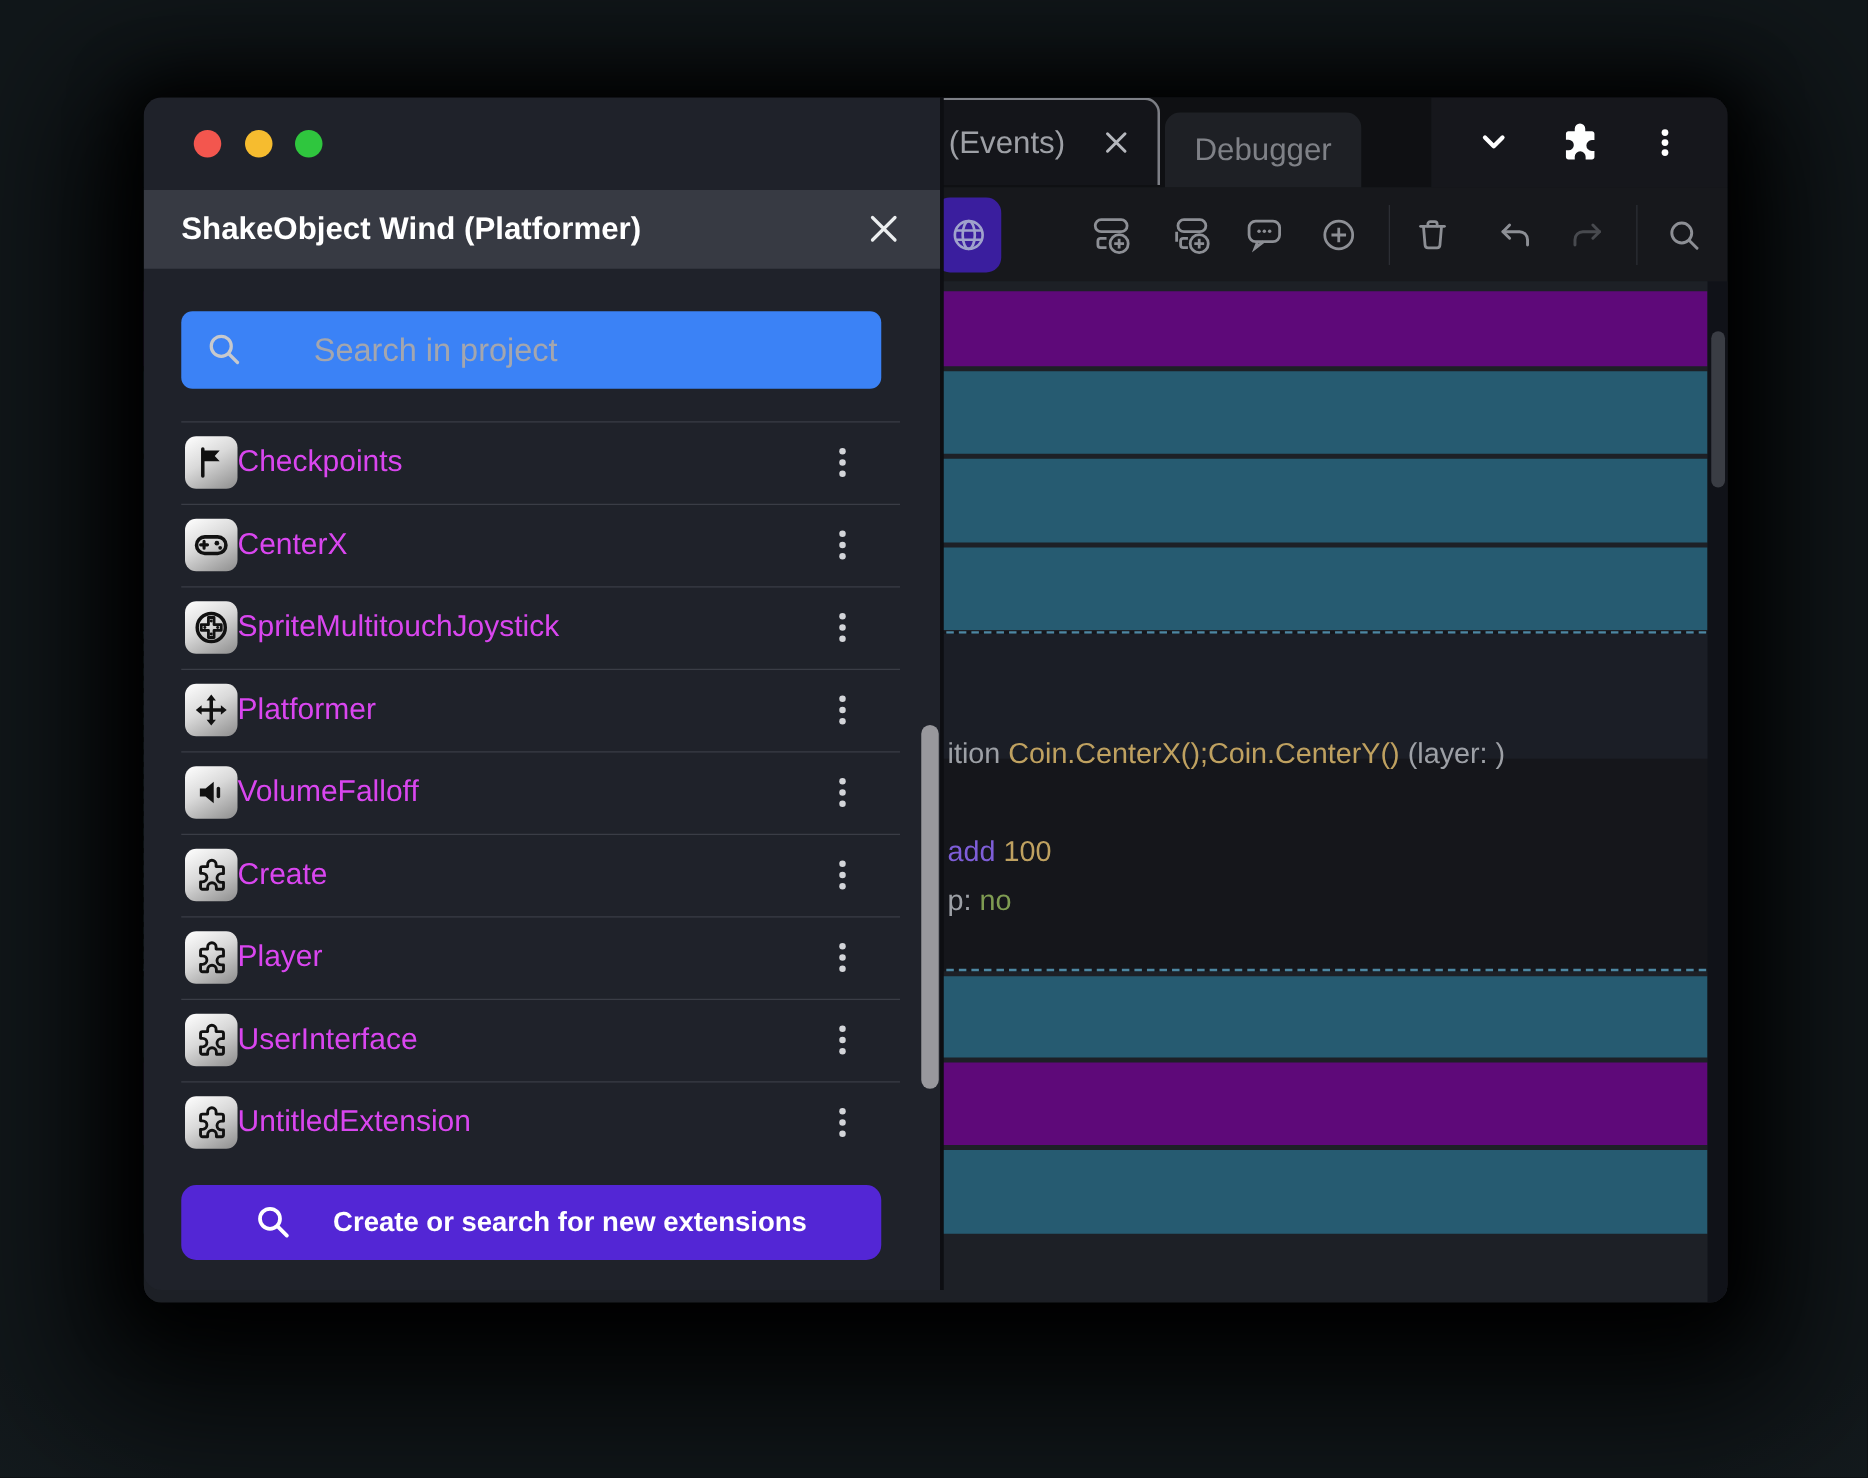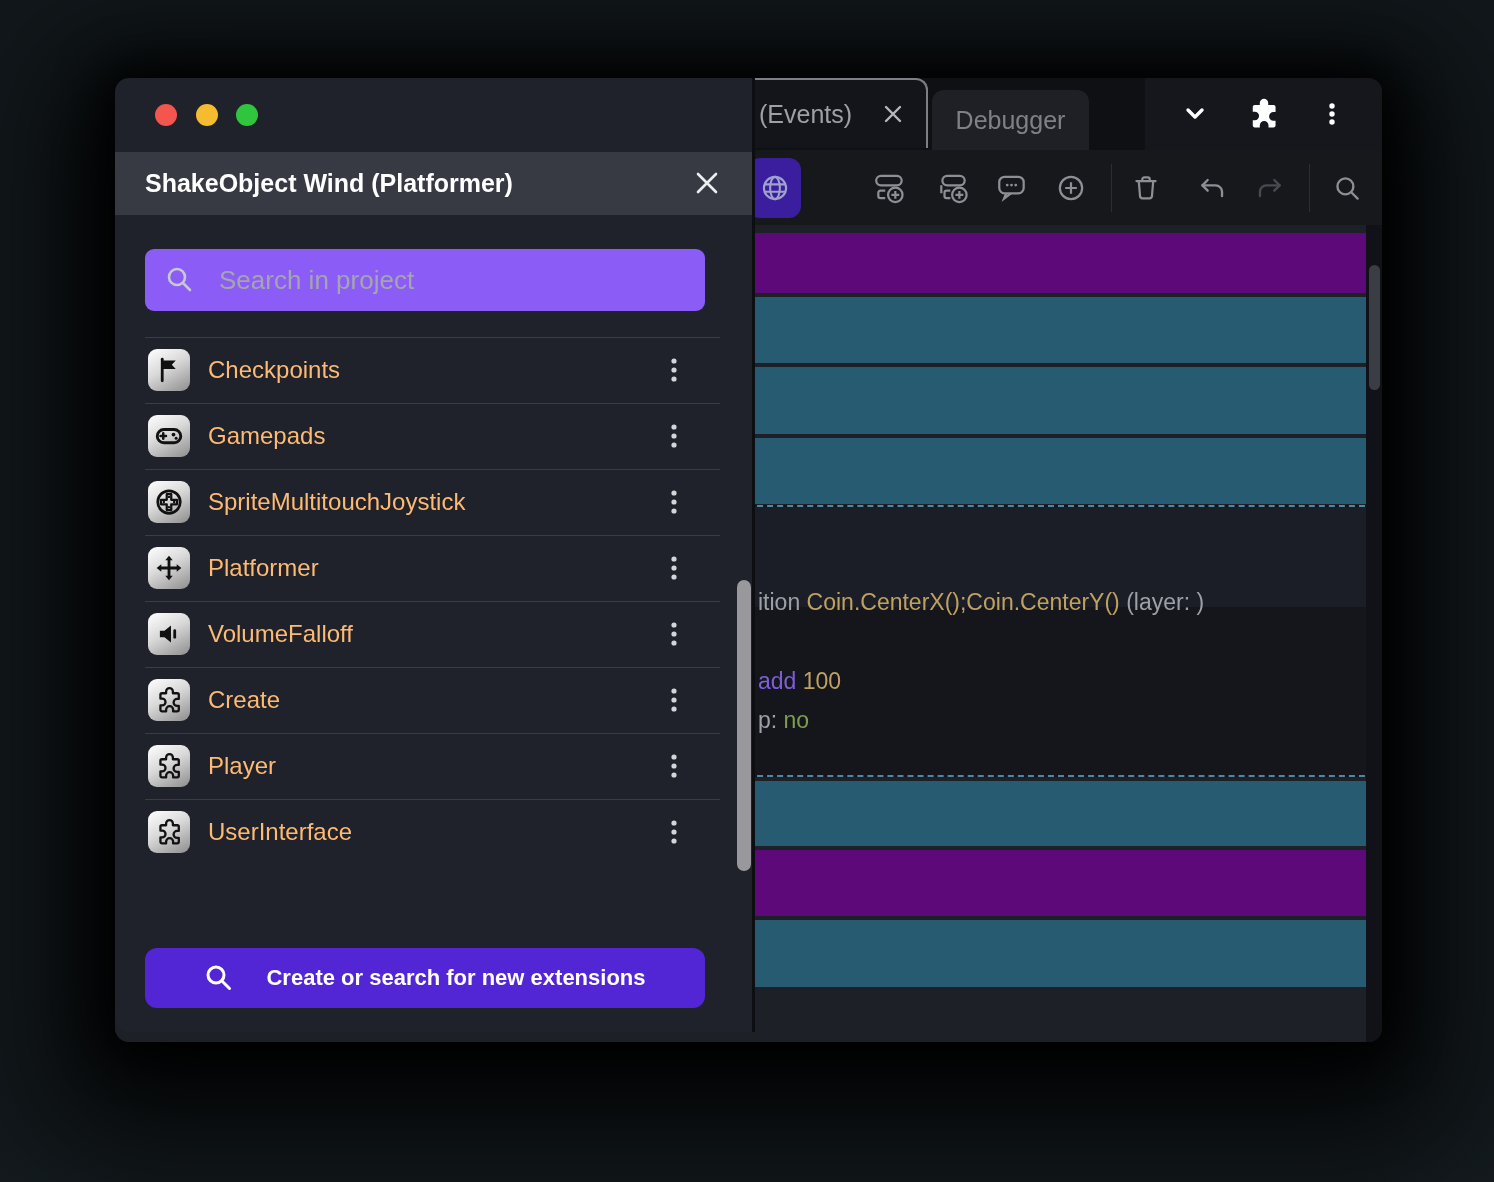--- a/index.html
+++ b/index.html
@@ -43,31 +43,31 @@
   .modal{position:absolute;left:0;top:0;width:637px;height:954px;background:#1f222a;
          border-radius:14px 0 0 14px;}
   .modal::after{content:"";position:absolute;right:-3px;top:0;width:3px;height:100%;background:#0d0e12;}
   .titlebar{position:absolute;left:0;top:0;width:100%;height:74px;}
   .light{position:absolute;top:26px;width:22px;height:22px;border-radius:50%;}
   .mheader{position:absolute;left:0;top:74px;width:100%;height:63px;background:#373a43;
            display:flex;align-items:center;}
   .mtitle{margin-left:30px;font-size:25px;font-weight:700;color:#ffffff;}
   .mclose{position:absolute;right:30px;top:16px;width:30px;height:30px;cursor:pointer;}
   .msearch{position:absolute;left:30px;top:171px;width:560px;height:62px;border-radius:9px;
-           background:#8b5cf6;display:flex;align-items:center;box-sizing:border-box;padding:0 20px;}
+           background:#3b82f6;display:flex;align-items:center;box-sizing:border-box;padding:0 20px;gap:32px;}
   .msearch input{flex:1;margin-left:22px;background:transparent;border:none;outline:none;
                  font-family:"Liberation Sans",sans-serif;font-size:26px;color:#e8eaee;}
   .msearch input::placeholder{color:#a4a6ae;opacity:1;}
   .mlist{position:absolute;left:0;top:259px;width:100%;}
   .mrow{position:relative;height:66px;display:flex;align-items:center;padding-left:33px;box-sizing:border-box;}
   .mrow::before{content:"";position:absolute;left:30px;right:32px;top:0;height:1px;background:#3a3d46;}
   .tile{width:42px;height:42px;border-radius:9px;flex:0 0 auto;
         background:linear-gradient(150deg,#ffffff 0%,#d9d9d9 45%,#8d8d8d 100%);
         display:flex;align-items:center;justify-content:center;}
-  .mlabel{margin-left:18px;font-size:24px;color:#fdba74;}
+  .mlabel{font-size:24px;color:#d946ef;}
   .kebab{position:absolute;left:551px;top:50%;transform:translateY(-50%);cursor:pointer;padding:4px;}
   .cta{position:absolute;left:30px;top:870px;width:560px;height:60px;border:none;border-radius:12px;
        background:#5326d5;display:flex;align-items:center;justify-content:center;gap:32px;cursor:pointer;}
   .cta span{font-size:22px;font-weight:700;color:#ffffff;font-family:"Liberation Sans",sans-serif;}
   .mscroll{position:absolute;right:1px;top:502px;width:14px;height:291px;border-radius:7px;background:#98989d;}
   svg{display:block;}
 </style>
 </head>
 <body>
 
@@ -233,21 +233,21 @@
 
         <div class="mrow">
           <div class="tile">
             <svg width="30" height="30" viewBox="0 0 24 24">
               <rect x="2.6" y="6.8" width="18.8" height="10.6" rx="5.3" fill="none" stroke="#111" stroke-width="2.3"></rect>
               <path d="M7.4 9.7v4.4M5.2 11.9h4.4" stroke="#111" stroke-width="2" stroke-linecap="round"></path>
               <circle cx="15.6" cy="10.8" r="1.5" fill="#111"></circle>
                 <circle cx="17.7" cy="13.8" r="1.2" fill="#111"></circle>
             </svg>
           </div>
-          <span class="mlabel">Gamepads</span>
+          <span class="mlabel">CenterX</span>
           <svg class="kebab" width="8" height="28" viewBox="0 0 8 28">
             <circle cx="4" cy="5" r="2.6" fill="#d3d5d9"></circle>
               <circle cx="4" cy="14" r="2.6" fill="#d3d5d9"></circle>
               <circle cx="4" cy="23" r="2.6" fill="#d3d5d9"></circle>
           </svg>
         </div>
 
         <div class="mrow">
           <div class="tile">
             <svg width="30" height="30" viewBox="0 0 24 24">
@@ -332,20 +332,33 @@
             </svg>
           </div>
           <span class="mlabel">UserInterface</span>
           <svg class="kebab" width="8" height="28" viewBox="0 0 8 28">
             <circle cx="4" cy="5" r="2.6" fill="#d3d5d9"></circle>
               <circle cx="4" cy="14" r="2.6" fill="#d3d5d9"></circle>
               <circle cx="4" cy="23" r="2.6" fill="#d3d5d9"></circle>
           </svg>
         </div>
 
+        <div class="mrow">
+          <div class="tile">
+            <svg width="29" height="29" viewBox="0 0 24 24">
+              <path d="M9.2 4.6a2.8 2.8 0 0 1 5.6 0V6h3.6c.7 0 1.3.6 1.3 1.3v3.4h-1.4a2.9 2.9 0 0 0 0 5.8h1.4v3.2c0 .7-.6 1.3-1.3 1.3h-3.4v-1.4a2.9 2.9 0 0 0-5.8 0V21H5.8c-.7 0-1.3-.6-1.3-1.3v-3.6h1.4a2.8 2.8 0 0 0 0-5.6H4.5V7.3c0-.7.6-1.3 1.3-1.3h3.4z" fill="none" stroke="#111" stroke-width="1.9" stroke-linejoin="round"></path>
+            </svg>
+          </div>
+          <span class="mlabel">UntitledExtension</span>
+          <svg class="kebab" width="8" height="28" viewBox="0 0 8 28">
+            <circle cx="4" cy="5" r="2.6" fill="#d3d5d9"></circle>
+              <circle cx="4" cy="14" r="2.6" fill="#d3d5d9"></circle>
+              <circle cx="4" cy="23" r="2.6" fill="#d3d5d9"></circle>
+          </svg>
+        </div>
 
       </div>
 
       <button class="cta">
         <svg width="30" height="30" viewBox="0 0 30 30">
           <g fill="none" stroke="#ffffff" stroke-width="3" stroke-linecap="round">
             <circle cx="12" cy="12" r="8"></circle>
               <path d="M18.5 18.5l7 7"></path>
           </g>
         </svg>

